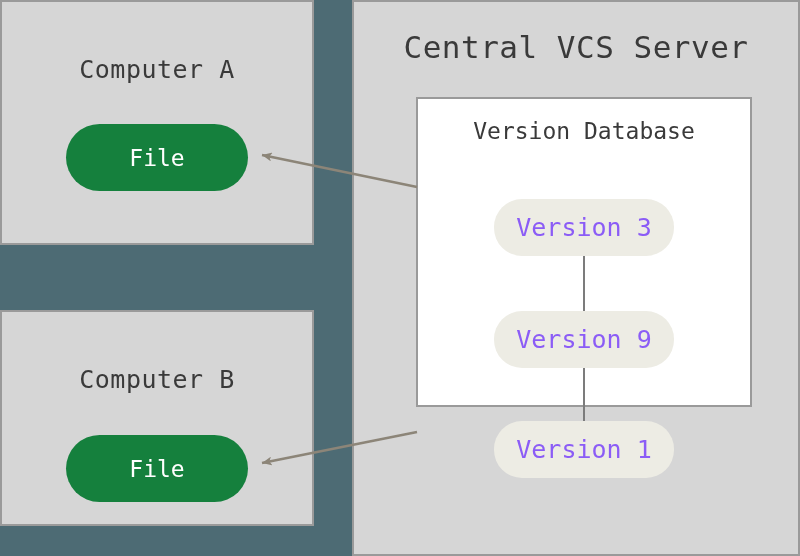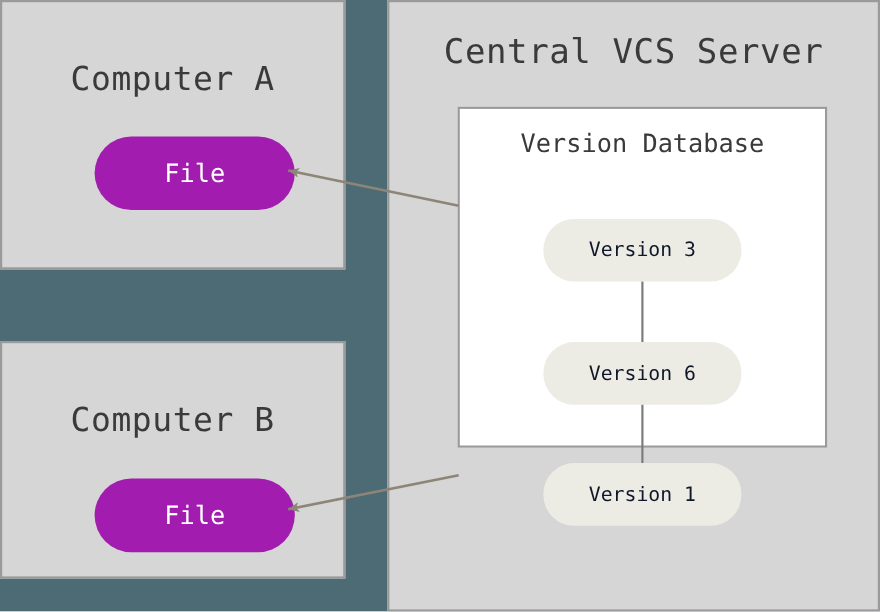--- a/index.html
+++ b/index.html
@@ -43,21 +43,21 @@
     width: 448px;
     height: 556px;
   }
 
   .panel-title {
     position: absolute;
     left: 0;
     right: 0;
     text-align: center;
     color: #3a3a3a;
-    font-size: 30px;
+    font-size: 25px;
     letter-spacing: 0.5px;
     white-space: nowrap;
   }
   #computer-a .panel-title { top: 53px; }
   #computer-b .panel-title { top: 53px; }
   #vcs-server .panel-title { top: 27px; font-size: 31px; }
 
   
   #version-db {
     position: absolute;
@@ -83,39 +83,39 @@
   
   .pill {
     position: absolute;
     display: flex;
     align-items: center;
     justify-content: center;
     box-sizing: border-box;
     white-space: nowrap;
   }
   .pill.file {
-    background: #a21caf;
+    background: #15803d;
     color: #ffffff;
     border-radius: 34px;
-    left: 84px;
+    left: 64px;
     width: 182px;
     height: 67px;
     font-size: 23px;
   }
   #computer-a .pill.file { top: 122px; }
   #computer-b .pill.file { top: 123px; }
 
   .pill.version {
     background: #edece4;
-    color: #0f172a;
+    color: #8b5cf6;
     border-radius: 28px;
     left: 76px;  
     width: 180px;
     height: 57px;
-    font-size: 18px;
+    font-size: 25px;
   }
   #version-3 { top: 100px; }  
   #version-2 { top: 212px; }  
   #version-1 { top: 322px; }  
 
   
   .connector {
     position: absolute;
     width: 2px;
     background: #7c7c7c;
@@ -152,21 +152,21 @@
   <div class="panel" id="vcs-server">
     <div class="panel-title">Central VCS Server</div>
 
     <div id="version-db">
       <div class="db-title">Version Database</div>
 
       <div class="pill version" id="version-3">Version 3</div>
 
       <div class="connector" id="connector-3-2"></div>
 
-      <div class="pill version" id="version-2">Version 6</div>
+      <div class="pill version" id="version-2">Version 9</div>
 
       <div class="connector" id="connector-2-1"></div>
 
       <div class="pill version" id="version-1">Version 1</div>
     </div>
   </div>
 
   <svg id="arrows" viewBox="0 0 800 556" xmlns="http://www.w3.org/2000/svg">
     <defs>
       <marker id="arrowhead" markerWidth="11" markerHeight="9" refX="10" refY="4.5" orient="auto" markerUnits="userSpaceOnUse">

